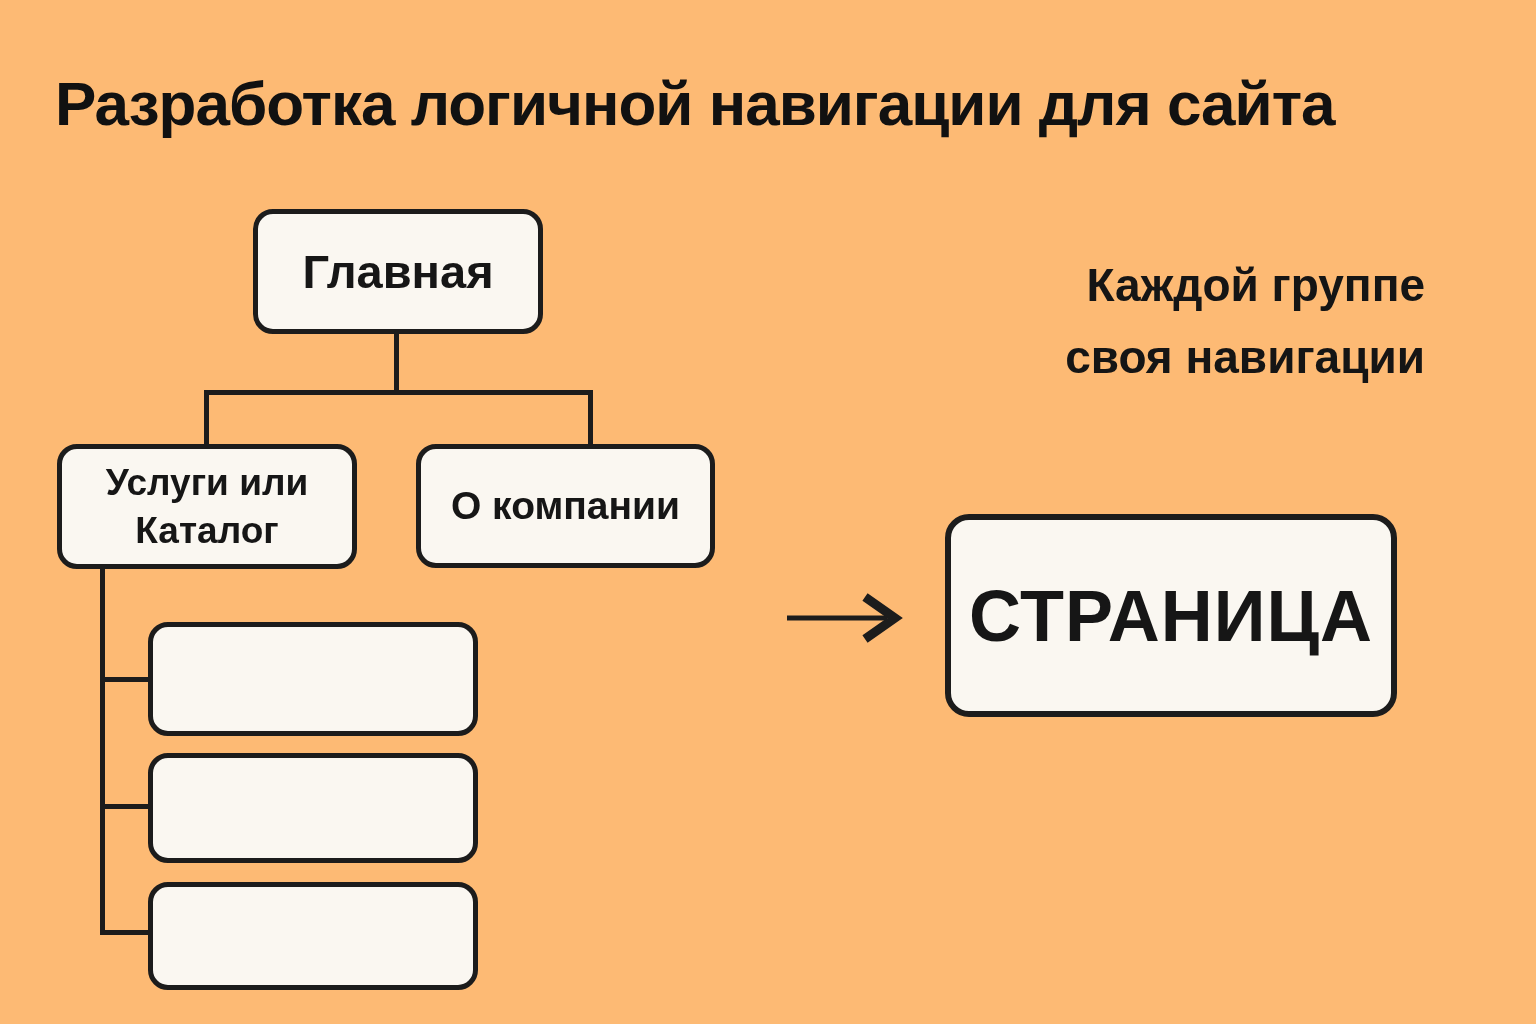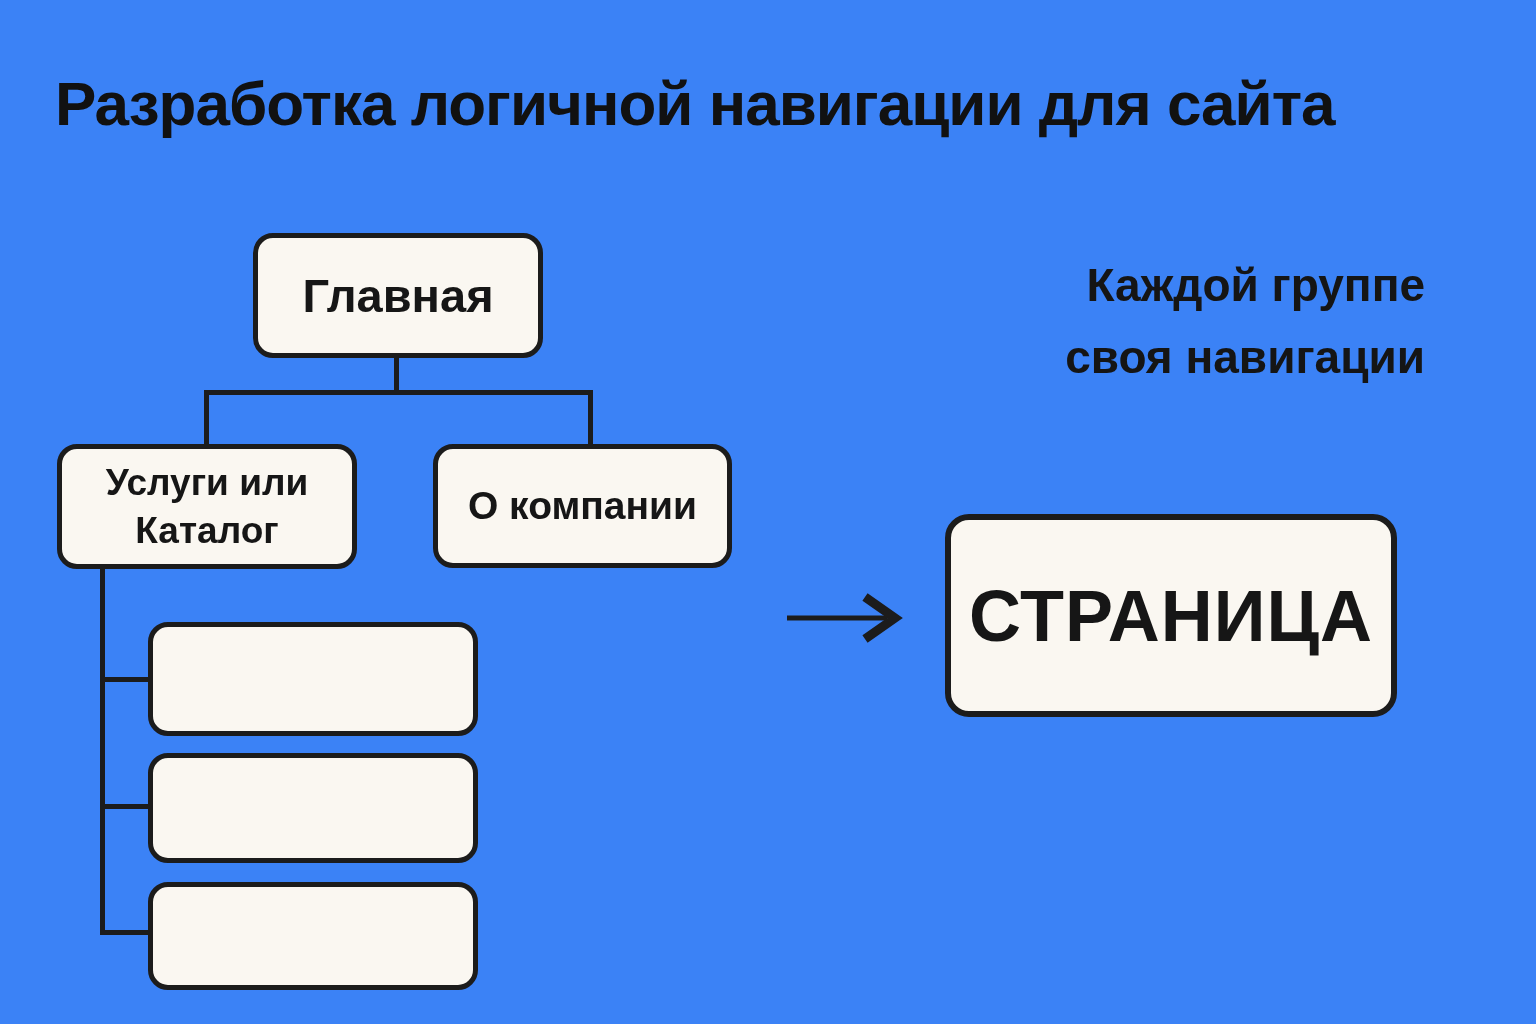--- a/index.html
+++ b/index.html
@@ -1,36 +1,36 @@
 <!DOCTYPE html>
 <html><head>
 <meta charset="utf-8">
 <style>
   html,body { margin:0; padding:0; }
   .canvas {
     position:relative; width:1536px; height:1024px; overflow:hidden;
-    background:#3b82f6;
+    background:#fdba74;
     font-family:"Liberation Sans", sans-serif;
     color:#141414;
   }
   .title {
     position:absolute; left:55px; top:68px; margin:0;
     font-size:62px; font-weight:700; letter-spacing:-1px;
     color:#111111; white-space:nowrap;
   }
   .node {
     position:absolute; box-sizing:border-box;
     border:5px solid #1c1c1c; border-radius:20px;
     background:#faf7f1;
     display:flex; align-items:center; justify-content:center;
     text-align:center; color:#161616;
   }
-  .node-home   { left:253px; top:209px; width:290px; height:125px; font-size:47px; font-weight:600;margin-top:24px; }
+  .node-home   { left:253px; top:209px; width:290px; height:125px; font-size:47px; font-weight:600; }
   .node-services { left:57px; top:444px; width:300px; height:125px; font-size:37px; font-weight:600; line-height:1.28; padding:12px 18px; }
-  .node-about  { left:433px; top:444px; width:299px; height:124px; font-size:39px; font-weight:600; }
+  .node-about  { left:416px; top:444px; width:299px; height:124px; font-size:39px; font-weight:600; }
   .node-empty1 { left:148px; top:622px; width:330px; height:114px; }
   .node-empty2 { left:148px; top:753px; width:330px; height:110px; }
   .node-empty3 { left:148px; top:882px; width:330px; height:108px; }
   .node-page   { left:945px; top:514px; width:452px; height:203px; border-width:6px; border-radius:24px;
                  font-size:72px; font-weight:700; letter-spacing:1px; }
   .line { position:absolute; background:#1c1c1c; }
   .v-home     { left:394px; top:332px; width:5px;  height:62px; }
   .h-branch   { left:204px; top:390px; width:389px; height:5px; }
   .v-services { left:204px; top:390px; width:5px;  height:57px; }
   .v-about    { left:588px; top:390px; width:5px;  height:57px; }

